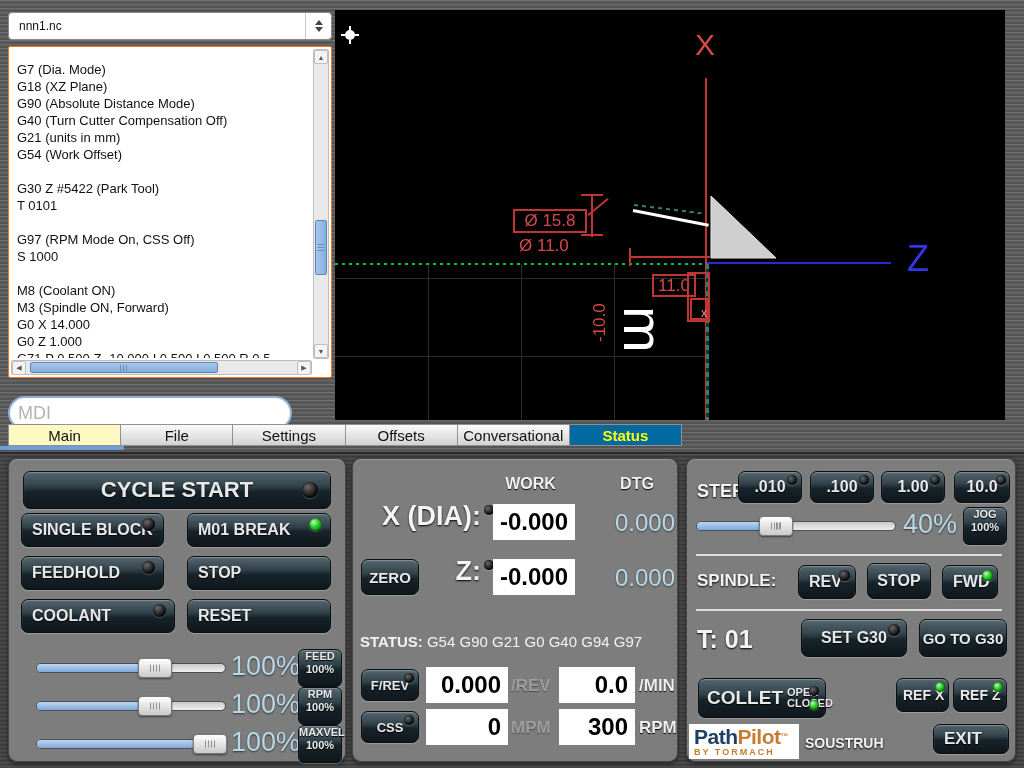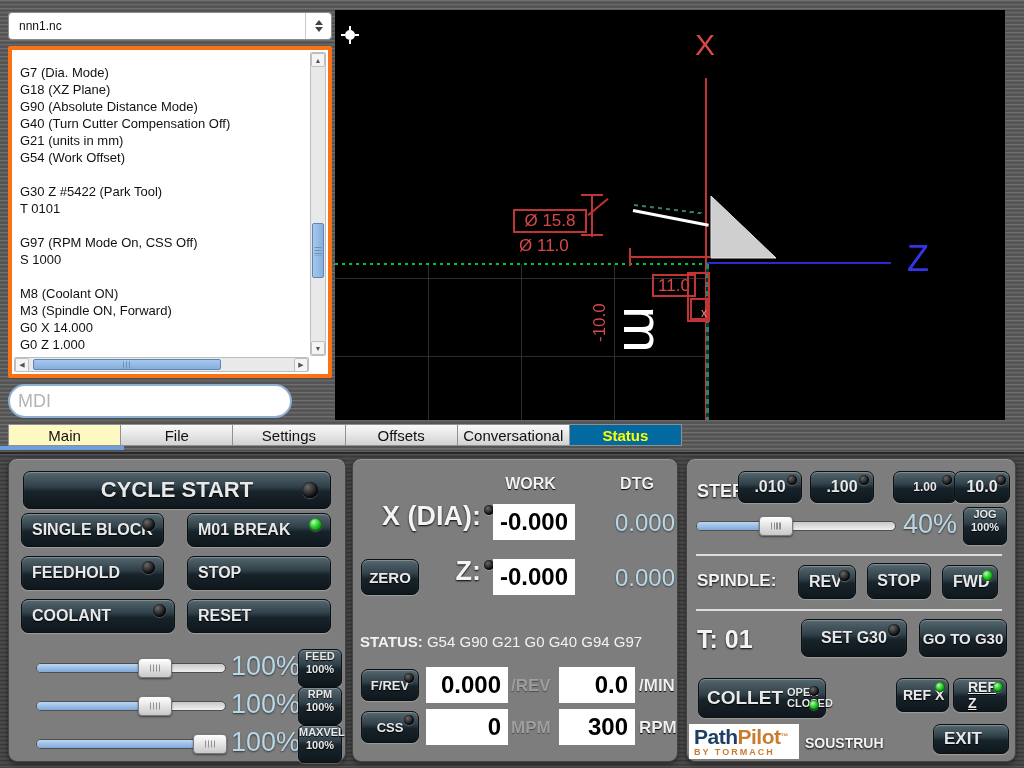--- a/index.html
+++ b/index.html
@@ -17,40 +17,40 @@
   
   .combo { left:8px; top:12px; width:324px; height:28px; background:#fff;
     border:1px solid #8a8a8a; border-radius:4px; display:flex; align-items:center; }
   .combo-text { flex:1; padding-left:10px; font-size:12px; color:#111; }
   .combo-spin { width:26px; height:100%; border-left:1px solid #c8c8c8;
     display:flex; flex-direction:column; align-items:center; justify-content:center; gap:2px; }
   .tri-up { width:0;height:0;border-left:4px solid transparent;border-right:4px solid transparent;border-bottom:5px solid #444; }
   .tri-dn { width:0;height:0;border-left:4px solid transparent;border-right:4px solid transparent;border-top:5px solid #444; }
 
   .gcode-list { left:8px; top:46px; width:324px; height:332px; background:#fff;
-    border:4px solid #f97316; border-radius:2px; overflow:hidden; }
+    border:1px solid #f97316; border-radius:2px; overflow:hidden; }
   .gcode-text { position:absolute; left:8px; top:14px; right:22px; bottom:20px;
     font-size:13px; line-height:17px; color:#111; overflow:hidden; white-space:nowrap; }
   .gcode-text div { height:17px; }
   .gcode-clip { position:absolute; left:8px; top:304px; height:7px; overflow:hidden;
     font-size:13px; color:#111; white-space:nowrap; }
   .vscroll { position:absolute; top:2px; right:2px; bottom:18px; width:16px;
     background:#e9e9e9; border:1px solid #bdbdbd; border-radius:2px; }
   .hscroll { position:absolute; left:2px; right:19px; bottom:2px; height:15px;
     background:#e9e9e9; border:1px solid #bdbdbd; border-radius:2px; }
   .sbtn { position:absolute; width:14px; height:14px; display:flex; align-items:center;
     justify-content:center; font-size:7px; color:#555; background:#f4f4f4; border:1px solid #c0c0c0; border-radius:2px;}
   .sthumb { position:absolute; background:linear-gradient(90deg,#a8c8ec,#84aede);
     border:1px solid #5d86b5; border-radius:2px; }
   .sthumb-h { background:linear-gradient(180deg,#a8c8ec,#84aede); }
   .grip { position:absolute; left:50%; top:50%; transform:translate(-50%,-50%);
     width:9px; height:7px; background:repeating-linear-gradient(90deg,#6f8fb4 0 1px,transparent 1px 3px); }
   .grip-v { width:7px; height:9px; background:repeating-linear-gradient(180deg,#6f8fb4 0 1px,transparent 1px 3px); }
 
-  .mdi { left:8px; top:384px; width:284px; height:34px; background:#fff;
+  .mdi { left:8px; top:396px; width:284px; height:34px; background:#fff;
     border:2px solid #8fb0d4; border-radius:17px; padding-left:8px;
     font-size:18px; color:#333; outline:none; font-family:"Liberation Sans",sans-serif; }
   .mdi::placeholder { color:#b4b4b4; }
 
   
   .tabbar { left:8px; top:424px; width:674px; height:22px; display:flex; }
   .tab { flex:1; display:flex; align-items:center; justify-content:center;
     font-size:15px; color:#111; background:linear-gradient(180deg,#fafafa,#d2d2d2);
     border:1px solid #909090; border-right:none; }
   .tab:last-child { border-right:1px solid #909090; }
@@ -340,21 +340,21 @@
 <div class="panel" style="left:686px;top:458px;width:330px;height:304px;">
   <div class="wlabel" style="left:10px;top:22px;font-size:18px;">STEP:</div>
   <div class="btn" style="left:51px;top:12px;width:64px;height:32px;font-size:16px;">
     <span class="lbl">.010</span>
     <span class="led" style="width:10px;height:10px;right:4px;top:3px;"></span>
   </div>
   <div class="btn" style="left:123px;top:12px;width:64px;height:32px;font-size:16px;">
     <span class="lbl">.100</span>
     <span class="led" style="width:10px;height:10px;right:4px;top:3px;"></span>
   </div>
-  <div class="btn" style="left:206px;top:12px;width:64px;height:32px;font-size:12px;">
+  <div class="btn" style="left:194px;top:12px;width:64px;height:32px;font-size:16px;">
     <span class="lbl">1.00</span>
     <span class="led" style="width:10px;height:10px;right:4px;top:3px;"></span>
   </div>
   <div class="btn" style="left:267px;top:12px;width:56px;height:32px;font-size:16px;">
     <span class="lbl">10.0</span>
     <span class="led" style="width:10px;height:10px;right:3px;top:3px;"></span>
   </div>
 
   <div class="track" style="left:9px;top:62px;width:200px;">
     <div class="fill" style="width:40%;"></div>
@@ -399,21 +399,21 @@
       <span>CLOSED</span>
     </span>
     <span class="led" style="width:10px;height:10px;right:6px;top:7px;"></span>
     <span class="led on" style="width:10px;height:10px;right:6px;bottom:7px;"></span>
   </div>
   <div class="btn" style="left:209px;top:219px;width:53px;height:34px;font-size:14px;">
     <span class="lbl lbl-left" style="padding-left:6px;">REF X</span>
     <span class="led on" style="width:10px;height:10px;right:3px;top:3px;"></span>
   </div>
   <div class="btn" style="left:266px;top:219px;width:54px;height:34px;font-size:14px;">
-    <span class="lbl lbl-left" style="padding-left:14px;text-decoration:underline;">REF Z</span>
+    <span class="lbl lbl-left" style="padding-left:6px;">REF Z</span>
     <span class="led on" style="width:10px;height:10px;right:3px;top:3px;"></span>
   </div>
 
   <div class="logo" style="left:2px;top:265px;width:110px;height:35px;">
     <div class="logo-line1">
       <span class="lp-path">Path</span><span class="lp-pilot">Pilot</span><span class="lp-tm">™</span>
     </div>
     <div class="logo-line2">BY TORMACH</div>
   </div>
   <div class="wlabel" style="left:118px;top:276px;font-size:14px;">SOUSTRUH</div>

